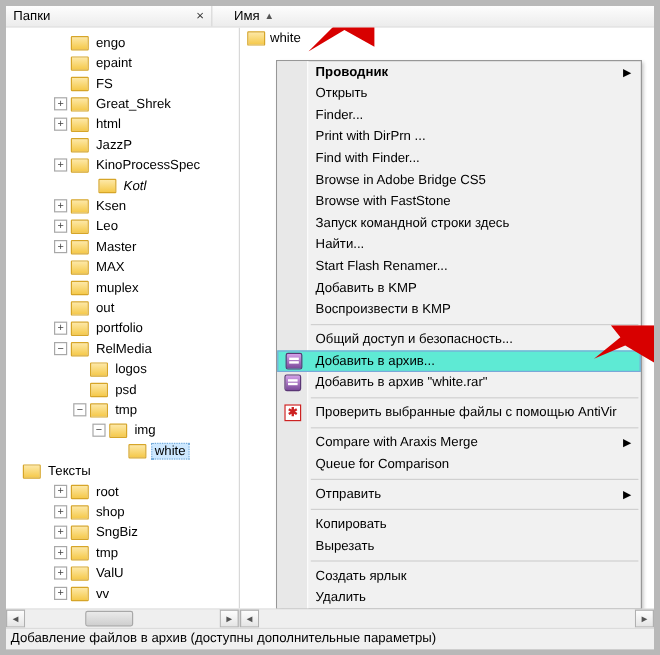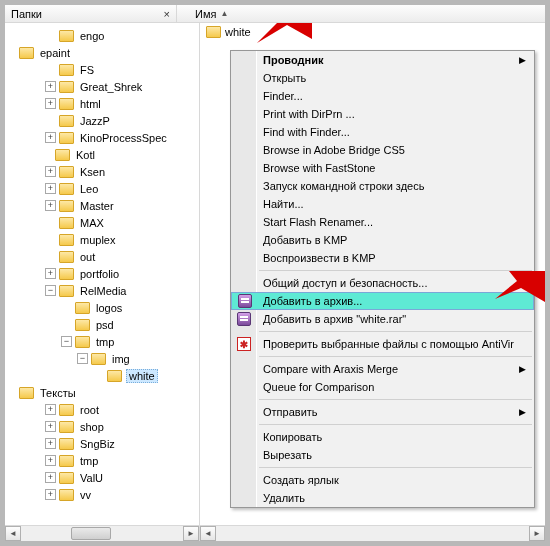--- a/index.html
+++ b/index.html
@@ -57,21 +57,21 @@
   </div>
 
   <div class="main">
     <div class="tree-pane">
       <div class="tree" id="tree">
           <div class="tree-item" style="padding-left: 40px;">
             <span class="expander none"></span>
             <span class="folder-icon"></span>
             <span class="label">engo</span>
           </div>
-          <div class="tree-item" style="">
+          <div class="tree-item" style="padding-left: 40px;">
             <span class="expander none"></span>
             <span class="folder-icon"></span>
             <span class="label">epaint</span>
           </div>
           <div class="tree-item" style="padding-left: 40px;">
             <span class="expander none"></span>
             <span class="folder-icon"></span>
             <span class="label">FS</span>
           </div>
           <div class="tree-item" style="padding-left: 40px;">
@@ -87,21 +87,21 @@
           <div class="tree-item" style="padding-left: 40px;">
             <span class="expander none"></span>
             <span class="folder-icon"></span>
             <span class="label">JazzP</span>
           </div>
           <div class="tree-item" style="padding-left: 40px;">
             <span class="expander ">+</span>
             <span class="folder-icon"></span>
             <span class="label">KinoProcessSpec</span>
           </div>
-          <div class="tree-item" style="padding-left: 36px;">
+          <div class="tree-item" style="padding-left: 63px; font-style: italic;">
             <span class="expander none"></span>
             <span class="folder-icon"></span>
             <span class="label">Kotl</span>
           </div>
           <div class="tree-item" style="padding-left: 40px;">
             <span class="expander ">+</span>
             <span class="folder-icon"></span>
             <span class="label">Ksen</span>
           </div>
           <div class="tree-item" style="padding-left: 40px;">
@@ -321,13 +321,14 @@
         </div>
       <div class="sb-btn">►</div>
     </div>
     <div style="flex:1; display:flex;">
       <div class="sb-btn">◄</div>
       <div class="sb-track"></div>
       <div class="sb-btn">►</div>
     </div>
   </div>
 
+  <div class="status">Добавление файлов в архив (доступны дополнительные параметры)</div>
 </div>
 
 </body></html>

